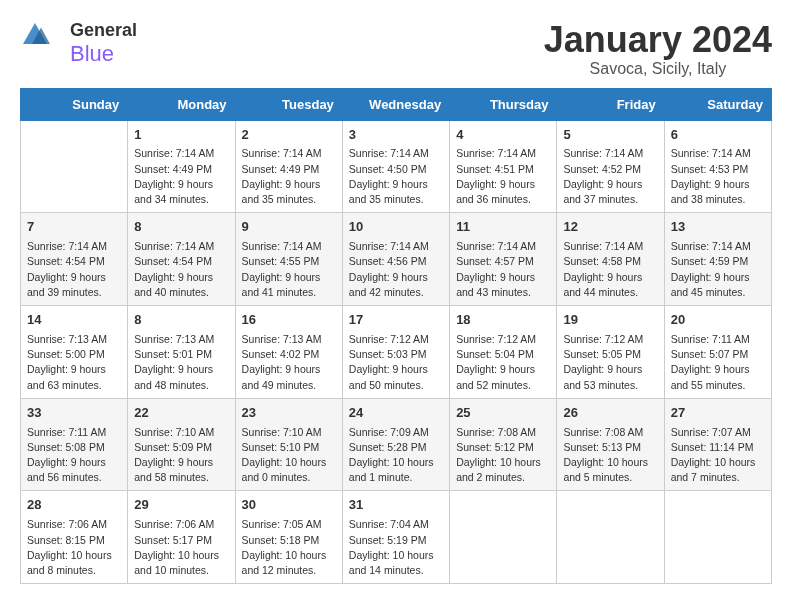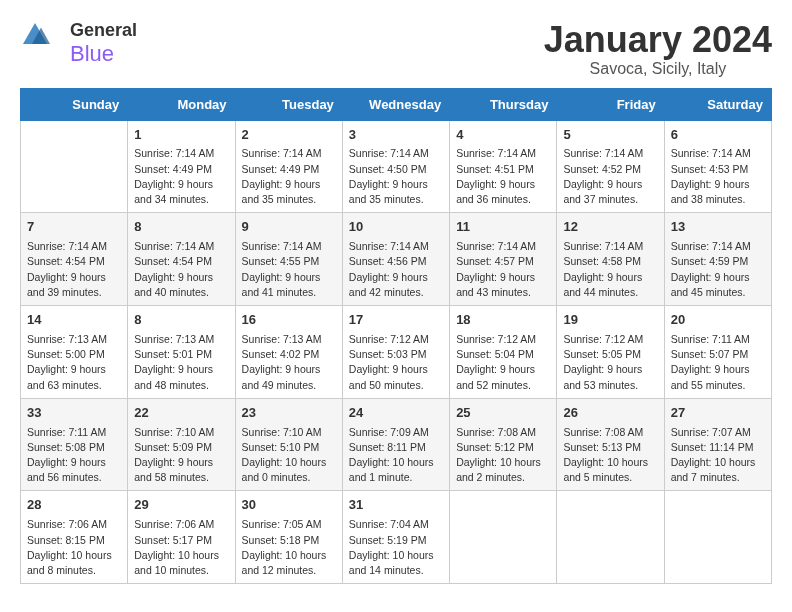--- a/index.html
+++ b/index.html
@@ -145,21 +145,21 @@
         <td><span class="day-number">16</span><span>Sunrise: 7:13 AM</span><br><span>Sunset: 4:02 PM</span><br><span>Daylight: 9 hours and 49 minutes.</span></td>
         <td><span class="day-number">17</span><span>Sunrise: 7:12 AM</span><br><span>Sunset: 5:03 PM</span><br><span>Daylight: 9 hours and 50 minutes.</span></td>
         <td><span class="day-number">18</span><span>Sunrise: 7:12 AM</span><br><span>Sunset: 5:04 PM</span><br><span>Daylight: 9 hours and 52 minutes.</span></td>
         <td><span class="day-number">19</span><span>Sunrise: 7:12 AM</span><br><span>Sunset: 5:05 PM</span><br><span>Daylight: 9 hours and 53 minutes.</span></td>
         <td><span class="day-number">20</span><span>Sunrise: 7:11 AM</span><br><span>Sunset: 5:07 PM</span><br><span>Daylight: 9 hours and 55 minutes.</span></td>
       </tr>
       <tr class="row-shaded">
         <td><span class="day-number">33</span><span>Sunrise: 7:11 AM</span><br><span>Sunset: 5:08 PM</span><br><span>Daylight: 9 hours and 56 minutes.</span></td>
         <td><span class="day-number">22</span><span>Sunrise: 7:10 AM</span><br><span>Sunset: 5:09 PM</span><br><span>Daylight: 9 hours and 58 minutes.</span></td>
         <td><span class="day-number">23</span><span>Sunrise: 7:10 AM</span><br><span>Sunset: 5:10 PM</span><br><span>Daylight: 10 hours and 0 minutes.</span></td>
-        <td><span class="day-number">24</span><span>Sunrise: 7:09 AM</span><br><span>Sunset: 8:11 PM</span><br><span>Daylight: 10 hours and 1 minute.</span></td>
+        <td><span class="day-number">24</span><span>Sunrise: 7:09 AM</span><br><span>Sunset: 5:28 PM</span><br><span>Daylight: 10 hours and 1 minute.</span></td>
         <td><span class="day-number">25</span><span>Sunrise: 7:08 AM</span><br><span>Sunset: 5:12 PM</span><br><span>Daylight: 10 hours and 2 minutes.</span></td>
         <td><span class="day-number">26</span><span>Sunrise: 7:08 AM</span><br><span>Sunset: 5:13 PM</span><br><span>Daylight: 10 hours and 5 minutes.</span></td>
         <td><span class="day-number">27</span><span>Sunrise: 7:07 AM</span><br><span>Sunset: 11:14 PM</span><br><span>Daylight: 10 hours and 7 minutes.</span></td>
       </tr>
       <tr class="row-white">
         <td><span class="day-number">28</span><span>Sunrise: 7:06 AM</span><br><span>Sunset: 8:15 PM</span><br><span>Daylight: 10 hours and 8 minutes.</span></td>
         <td><span class="day-number">29</span><span>Sunrise: 7:06 AM</span><br><span>Sunset: 5:17 PM</span><br><span>Daylight: 10 hours and 10 minutes.</span></td>
         <td><span class="day-number">30</span><span>Sunrise: 7:05 AM</span><br><span>Sunset: 5:18 PM</span><br><span>Daylight: 10 hours and 12 minutes.</span></td>
         <td><span class="day-number">31</span><span>Sunrise: 7:04 AM</span><br><span>Sunset: 5:19 PM</span><br><span>Daylight: 10 hours and 14 minutes.</span></td>
         <td class="empty-cell"></td>

